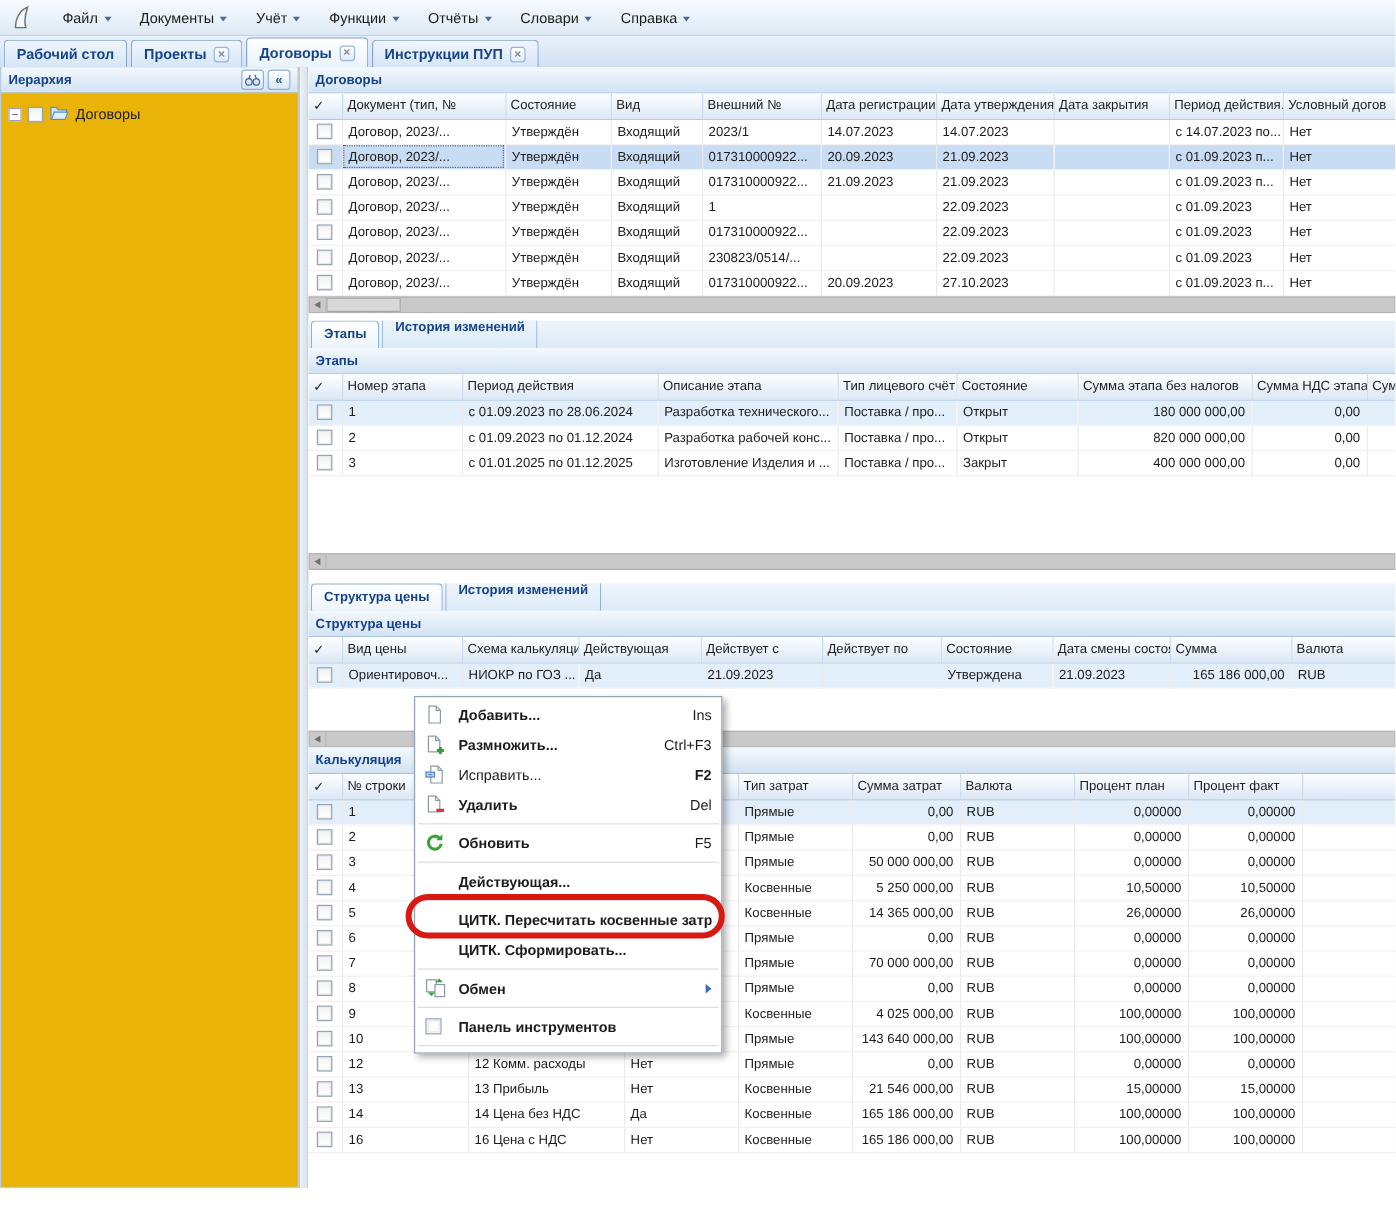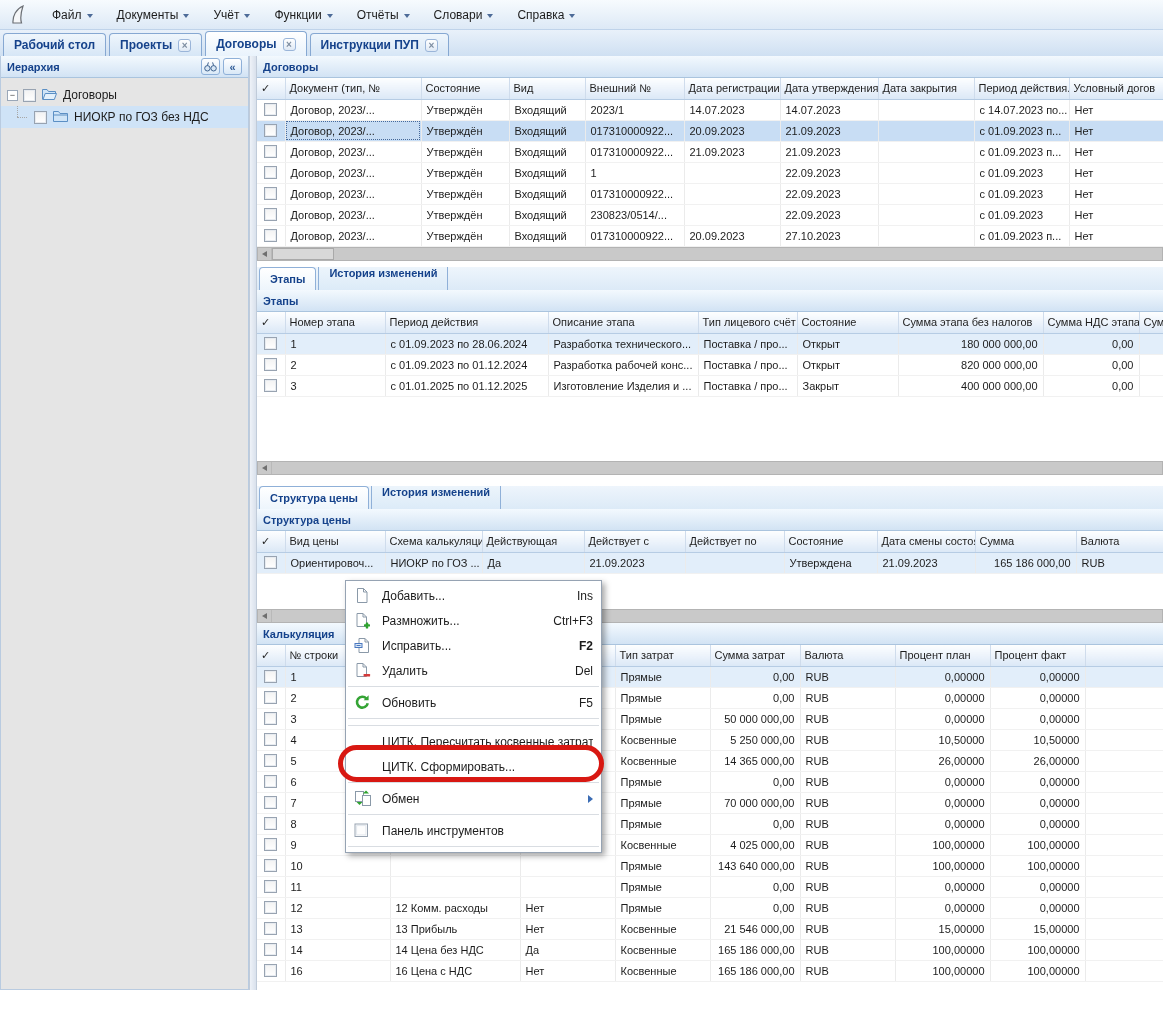--- a/index.html
+++ b/index.html
@@ -20,21 +20,21 @@
     background:linear-gradient(#e9f1fa,#cfe0f2); display:flex; align-items:flex-end; padding-left:3px; }
   #tabstrip:after { content:""; position:absolute; left:0; bottom:-4px; width:1163px; height:4px; background:linear-gradient(#b3cce8,#9dbde0); }
   .wtab { display:flex; align-items:center; gap:6px; height:23px; margin-right:3px; padding:0 10px;
     border:1px solid #86a8d2; border-bottom:none; border-radius:4px 4px 0 0;
     background:linear-gradient(#eff6fc,#d6e6f6); font-size:12px; font-weight:bold; color:#15428b; }
   .wtab.active { background:linear-gradient(#ffffff,#e9f3fc); height:25px; }
   .tab-close { width:13px; height:13px; border:1px solid #9ab5d9; border-radius:3px;
     background:linear-gradient(#ffffff,#dfe9f5); color:#7d8da1; font-size:10px; line-height:11px; text-align:center; }
 
   
-  #sidebar { position:absolute; left:0; top:56px; width:249px; height:934px; background:#e5e5e5; border:1px solid #b9cbe0; border-top:none; }
+  #sidebar { position:absolute; left:0; top:56px; width:249px; height:934px; background:#eab308; border:1px solid #b9cbe0; border-top:none; }
   .panel-hdr { height:22px; background:linear-gradient(#f3f9fe,#d2e3f4); border-bottom:1px solid #aac4de;
     display:flex; align-items:center; padding:0 6px; font-size:11px; font-weight:bold; color:#15428b; }
   #sidebar .panel-hdr { justify-content:space-between; }
   .hdr-btns { display:flex; gap:3px; }
   .hdr-btn { width:19px; height:17px; border:1px solid #8fb0d8; border-radius:3px;
     background:linear-gradient(#ffffff,#d9e8f7); display:flex; align-items:center; justify-content:center;
     color:#2f5a96; font-size:11px; font-weight:bold; }
   .tree { padding-top:6px; }
   .tree-row { display:flex; align-items:center; height:22px; font-size:12px; color:#1c1c1c; padding-left:6px; gap:5px; }
   .tree-row.sel { background:#cfe3f7; }
@@ -75,21 +75,21 @@
   #stages-table td:nth-child(7), #stages-table td:nth-child(8) { text-align:right; }
   #price-table td:nth-child(9) { text-align:right; }
   #calc-table td:nth-child(6), #calc-table td:nth-child(8), #calc-table td:nth-child(9) { text-align:right; }
   #contracts-table tr.sel td:nth-child(2) { outline:1px dotted #46699a; outline-offset:-2px; }
 
   
   #context-menu { position:absolute; left:345px; top:580px; width:257px;
     background:#fff; border:1px solid #96a3b3; box-shadow:3px 3px 6px rgba(0,0,0,.35); padding:2px 0; z-index:50; }
   .menu-item { height:25px; display:flex; align-items:center; padding:0 8px 0 8px; font-size:12px; color:#1c1c1c; }
   .menu-item .mi-icon { width:20px; height:18px; margin-right:8px; flex:none; display:flex; align-items:center; }
-  .menu-item .mi-label { flex:1; white-space:nowrap; overflow:hidden; }
+  .menu-item .mi-label { flex:1; white-space:nowrap; overflow:hidden;font-weight:bold; }
   .menu-item.bold .mi-label { font-weight:normal; }
   .menu-item .mi-shortcut { font-size:12px; color:#1c1c1c; margin-left:10px; }
   .menu-item.bold .mi-shortcut { font-weight:bold; }
   .mi-sub { width:0; height:0; border-top:4px solid transparent; border-bottom:4px solid transparent; border-left:5px solid #3b6cb4; margin-left:8px; }
   .menu-sep { height:7px; display:flex; align-items:center; padding:0 2px; }
   .menu-sep i { flex:1; border-top:1px solid #d9dde2; }
 
   #red-oval { position:absolute; left:338px; top:745px; width:266px; height:37px;
     border:5px solid #d81812; border-radius:19px; z-index:60; pointer-events:none; }
 </style>
@@ -170,29 +170,20 @@
     </div>
     <div class="tree" id="tree">
         <div class="tree-row">
           <span class="expander">−</span>
           <span class="tree-cb"></span>
           <span><svg width="17" height="14" viewBox="0 0 17 14">
               <path d="M1.5 12.5V2.5h4.5l1.5 2h7v2" fill="#cfe4f7" stroke="#5b8fc4"></path>
               <path d="M2 12.5l2.2-6h11.3l-2.2 6z" fill="#e3f0fb" stroke="#5b8fc4"></path>
             </svg></span>
           <span>Договоры</span>
-        </div>
-        <div class="tree-row sel">
-          <span class="indent"></span>
-          <span class="tree-cb"></span>
-          <span><svg width="17" height="14" viewBox="0 0 17 14">
-              <path d="M1.5 12.5V2.5h5l1.5 2h7.5v8z" fill="#cfe4f7" stroke="#5b8fc4"></path>
-              <path d="M1.5 6h14" stroke="#5b8fc4"></path>
-            </svg></span>
-          <span>НИОКР по ГОЗ без НДС</span>
         </div>
       </div>
   </div>
   <div id="splitter"></div>
 
   <div class="content" style="top:56px;height:205px;">
     <div class="panel-hdr">
       <span>Договоры</span>
     </div>
     <div class="grid-wrap" style="height:169px;">
@@ -612,32 +603,20 @@
               <td></td>
               <td>Прямые</td>
               <td>143 640 000,00</td>
               <td>RUB</td>
               <td>100,00000</td>
               <td>100,00000</td>
               <td></td>
             </tr>
             <tr>
               <td class="cb-cell"><span class="cb"></span></td>
-              <td>11</td>
-              <td></td>
-              <td></td>
-              <td>Прямые</td>
-              <td>0,00</td>
-              <td>RUB</td>
-              <td>0,00000</td>
-              <td>0,00000</td>
-              <td></td>
-            </tr>
-            <tr>
-              <td class="cb-cell"><span class="cb"></span></td>
               <td>12</td>
               <td>12 Комм. расходы</td>
               <td>Нет</td>
               <td>Прямые</td>
               <td>0,00</td>
               <td>RUB</td>
               <td>0,00000</td>
               <td>0,00000</td>
               <td></td>
             </tr>
@@ -737,20 +716,24 @@
             <path d="M13.7 9.2a5.4 5.4 0 1 1-1.3-4.6" fill="none" stroke="#35a435" stroke-width="2.6"></path>
             <path d="M14.6 1.2v5h-5z" fill="#35a435"></path>
           </svg>
         </span>
         <span class="mi-label">Обновить</span>
         <span class="mi-shortcut">F5</span>
       </div>
       <div class="menu-sep">
         <i></i>
       </div>
+      <div class="menu-item">
+        <span class="mi-icon"></span>
+        <span class="mi-label">Действующая...</span>
+      </div>
       <div class="menu-sep">
         <i></i>
       </div>
       <div class="menu-item">
         <span class="mi-icon"></span>
         <span class="mi-label">ЦИТК. Пересчитать косвенные затраты...</span>
       </div>
       <div class="menu-item">
         <span class="mi-icon"></span>
         <span class="mi-label">ЦИТК. Сформировать...</span>

